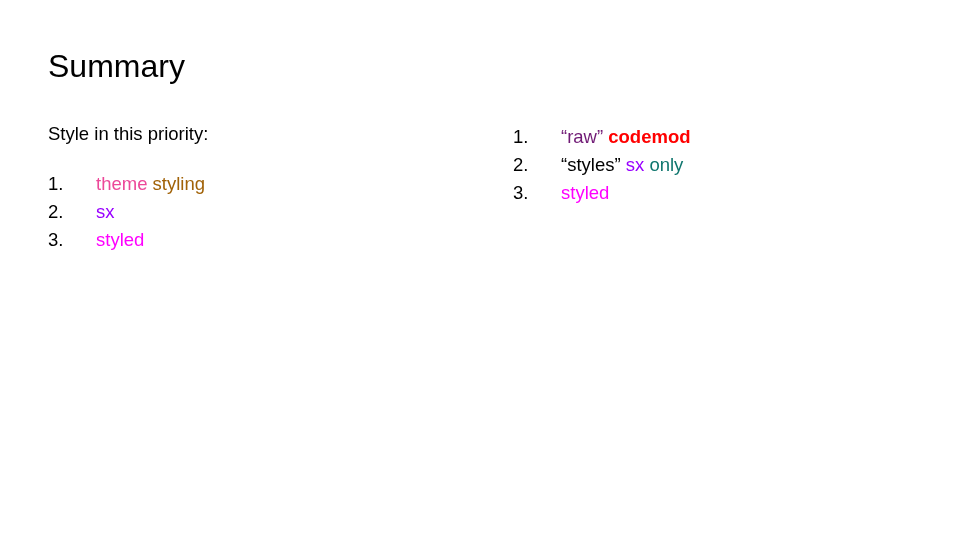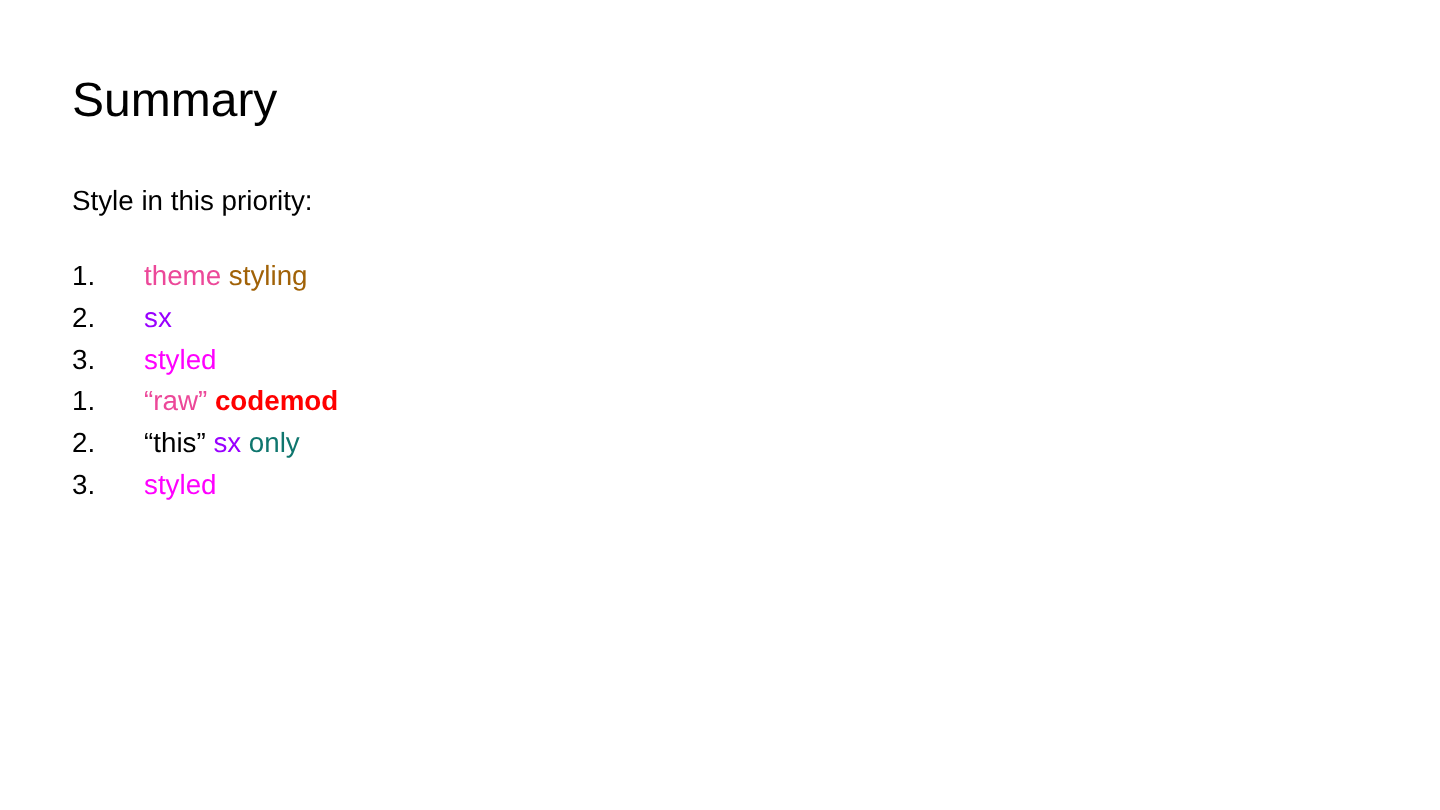--- a/index.html
+++ b/index.html
@@ -13,21 +13,20 @@
       overflow: hidden;
     }
     .title {
       font-size: 32px;
       font-weight: 400;
       margin-bottom: 38px;
     }
     .columns {
       display: flex;
       gap: 0;
-      flex-direction: column;
     }
     .col {
       flex: 0 0 auto;
     }
     .col-left { width: 465px; }
     .col-right { width: 420px; }
     .lead {
       font-size: 18.5px;
       font-weight: 400;
       margin-bottom: 25px;
@@ -63,18 +62,18 @@
   <div class="col col-left">
     <p class="lead">Style in this priority:</p>
     <ol>
         <li><span class="sp" style="color: #ec4899;">theme</span><span class="sp" style="color: #a16207;"> styling</span></li>
         <li><span class="sp mono" style="color: rgb(153, 0, 255);">sx</span></li>
         <li><span class="sp mono" style="color: rgb(255, 0, 255);">styled</span></li>
       </ol>
   </div>
   <div class="col col-right">
     <ol>
-        <li><span class="sp" style="color: #ec4899; text-align: right;">“raw” </span><span class="sp" style="color: rgb(255, 0, 0); font-weight: bold;">codemod</span></li>
-        <li><span class="sp" style="color: rgb(0, 0, 0);">“this” </span><span class="sp mono" style="color: rgb(153, 0, 255);">sx</span><span class="sp" style="color: #0f766e;"> only</span></li>
+        <li><span class="sp" style="color: #701a75; text-align: right;">“raw” </span><span class="sp" style="color: rgb(255, 0, 0); font-weight: bold;">codemod</span></li>
+        <li><span class="sp" style="color: rgb(0, 0, 0);">“styles” </span><span class="sp mono" style="color: rgb(153, 0, 255);">sx</span><span class="sp" style="color: #0f766e;"> only</span></li>
         <li><span class="sp mono" style="color: rgb(255, 0, 255);">styled</span></li>
       </ol>
   </div>
 </div>
 
 </body></html>

